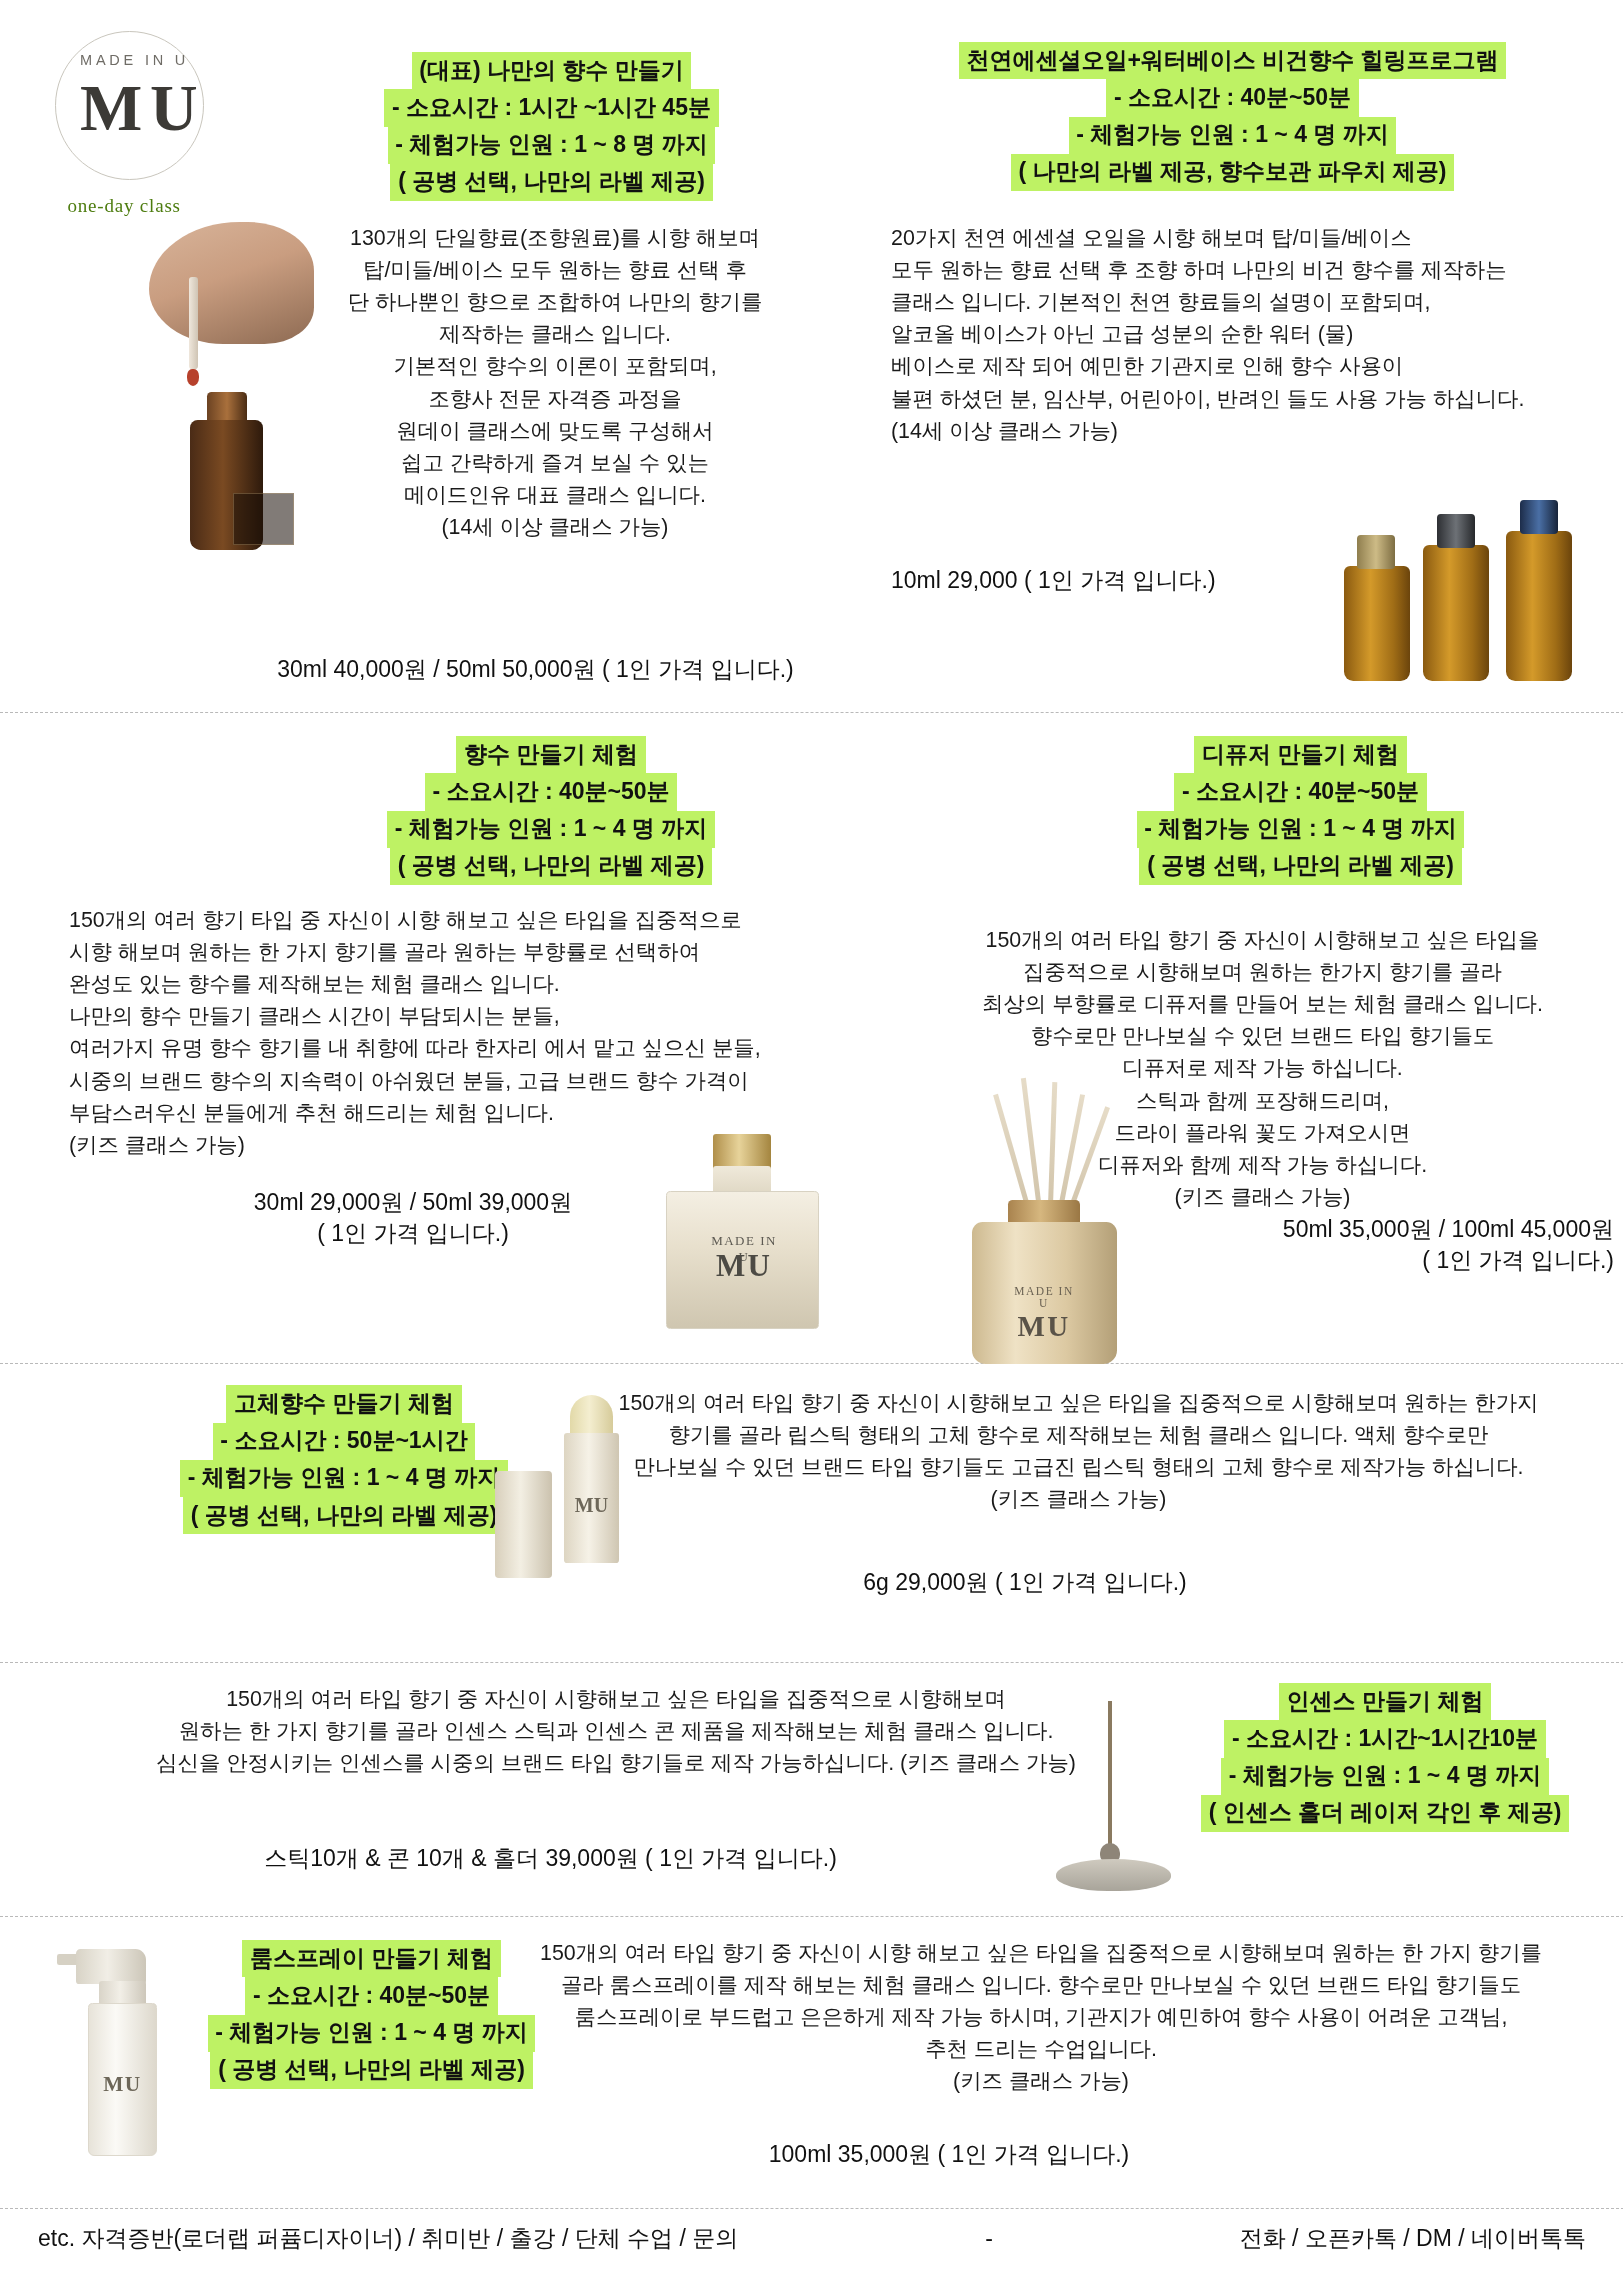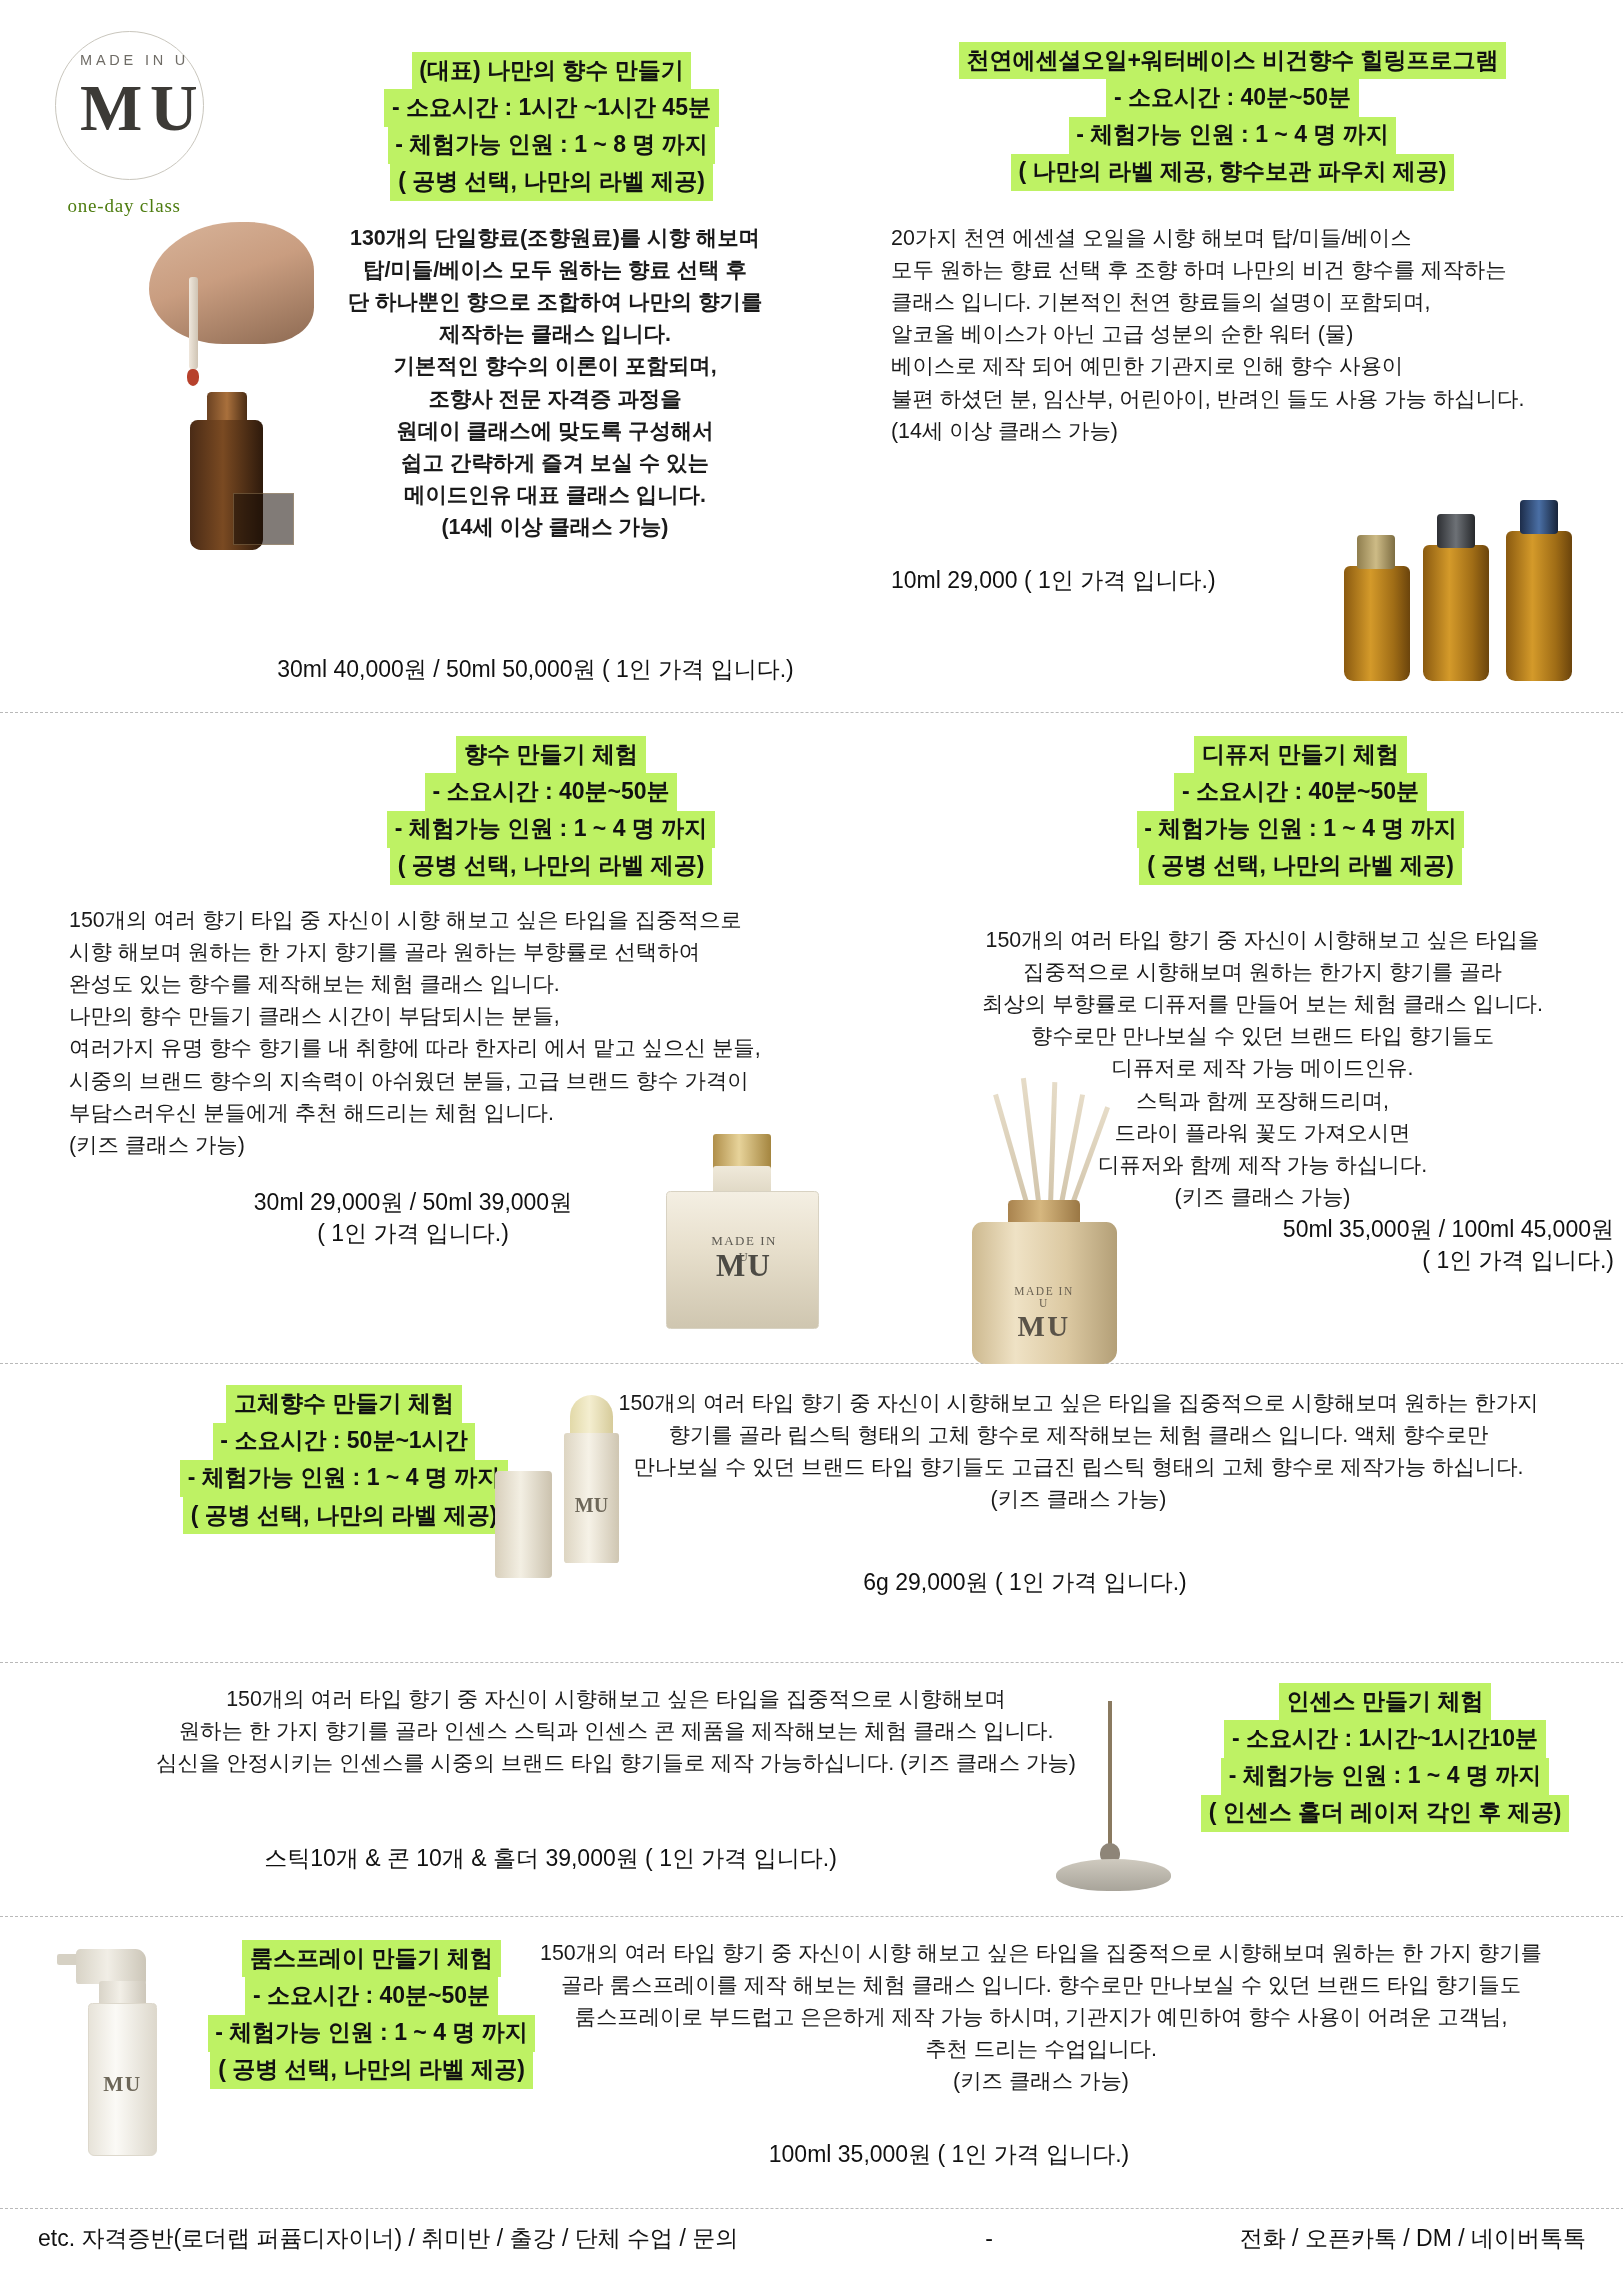--- a/index.html
+++ b/index.html
@@ -84,21 +84,21 @@
   }
   .divider {
     border: 0;
     border-top: 1.5px dashed #b9b9b9;
     margin: 0;
   }
 
   
   .sec1 { position: relative; width: 1624px; height: 712px; }
   .s1-left-title { position: absolute; left: 253px; top: 52px; width: 597px; }
-  .s1-left-body  { position: absolute; left: 253px; top: 222px; width: 604px; text-align: center; font-weight: bold; }
+  .s1-left-body  { position: absolute; left: 253px; top: 222px; width: 604px; text-align: center; }
   .s1-left-price { position: absolute; left: 191px; top: 654px; width: 689px; text-align: center; }
 
   .s1-right-title { position: absolute; left: 865px; top: 42px; width: 735px; }
   .s1-right-body  { position: absolute; left: 891px; top: 222px; width: 735px; }
   .s1-right-price { position: absolute; left: 891px; top: 565px; width: 459px; }
 
   
   .ph-dropper {
     position: absolute; left: 149px; top: 222px;
     width: 165px; height: 222px;
@@ -452,21 +452,21 @@
       <div><span class="hl">- 소요시간 : 40분~50분</span></div>
       <div><span class="hl">- 체험가능 인원 : 1 ~ 4 명 까지</span></div>
       <div><span class="hl">( 공병 선택, 나만의 라벨 제공)</span></div>
     </div>
 
     <div class="body-text s2-right-body">
       <div>150개의 여러 타입 향기 중 자신이 시향해보고 싶은 타입을</div>
       <div>집중적으로  시향해보며  원하는 한가지 향기를 골라</div>
       <div>최상의 부향률로 디퓨저를 만들어 보는 체험 클래스 입니다.</div>
       <div>향수로만 만나보실 수 있던 브랜드 타입 향기들도</div>
-      <div>디퓨저로 제작 가능 메이드인유.</div>
+      <div>디퓨저로 제작 가능 하십니다.</div>
       <div>스틱과 함께 포장해드리며,</div>
       <div>드라이 플라워 꽃도 가져오시면</div>
       <div>디퓨저와 함께 제작 가능 하십니다.</div>
       <div>(키즈 클래스 가능)</div>
     </div>
 
     <div class="price s2-right-price">
       <div>50ml 35,000원 / 100ml 45,000원</div>
       <div>( 1인 가격 입니다.)</div>
     </div>

